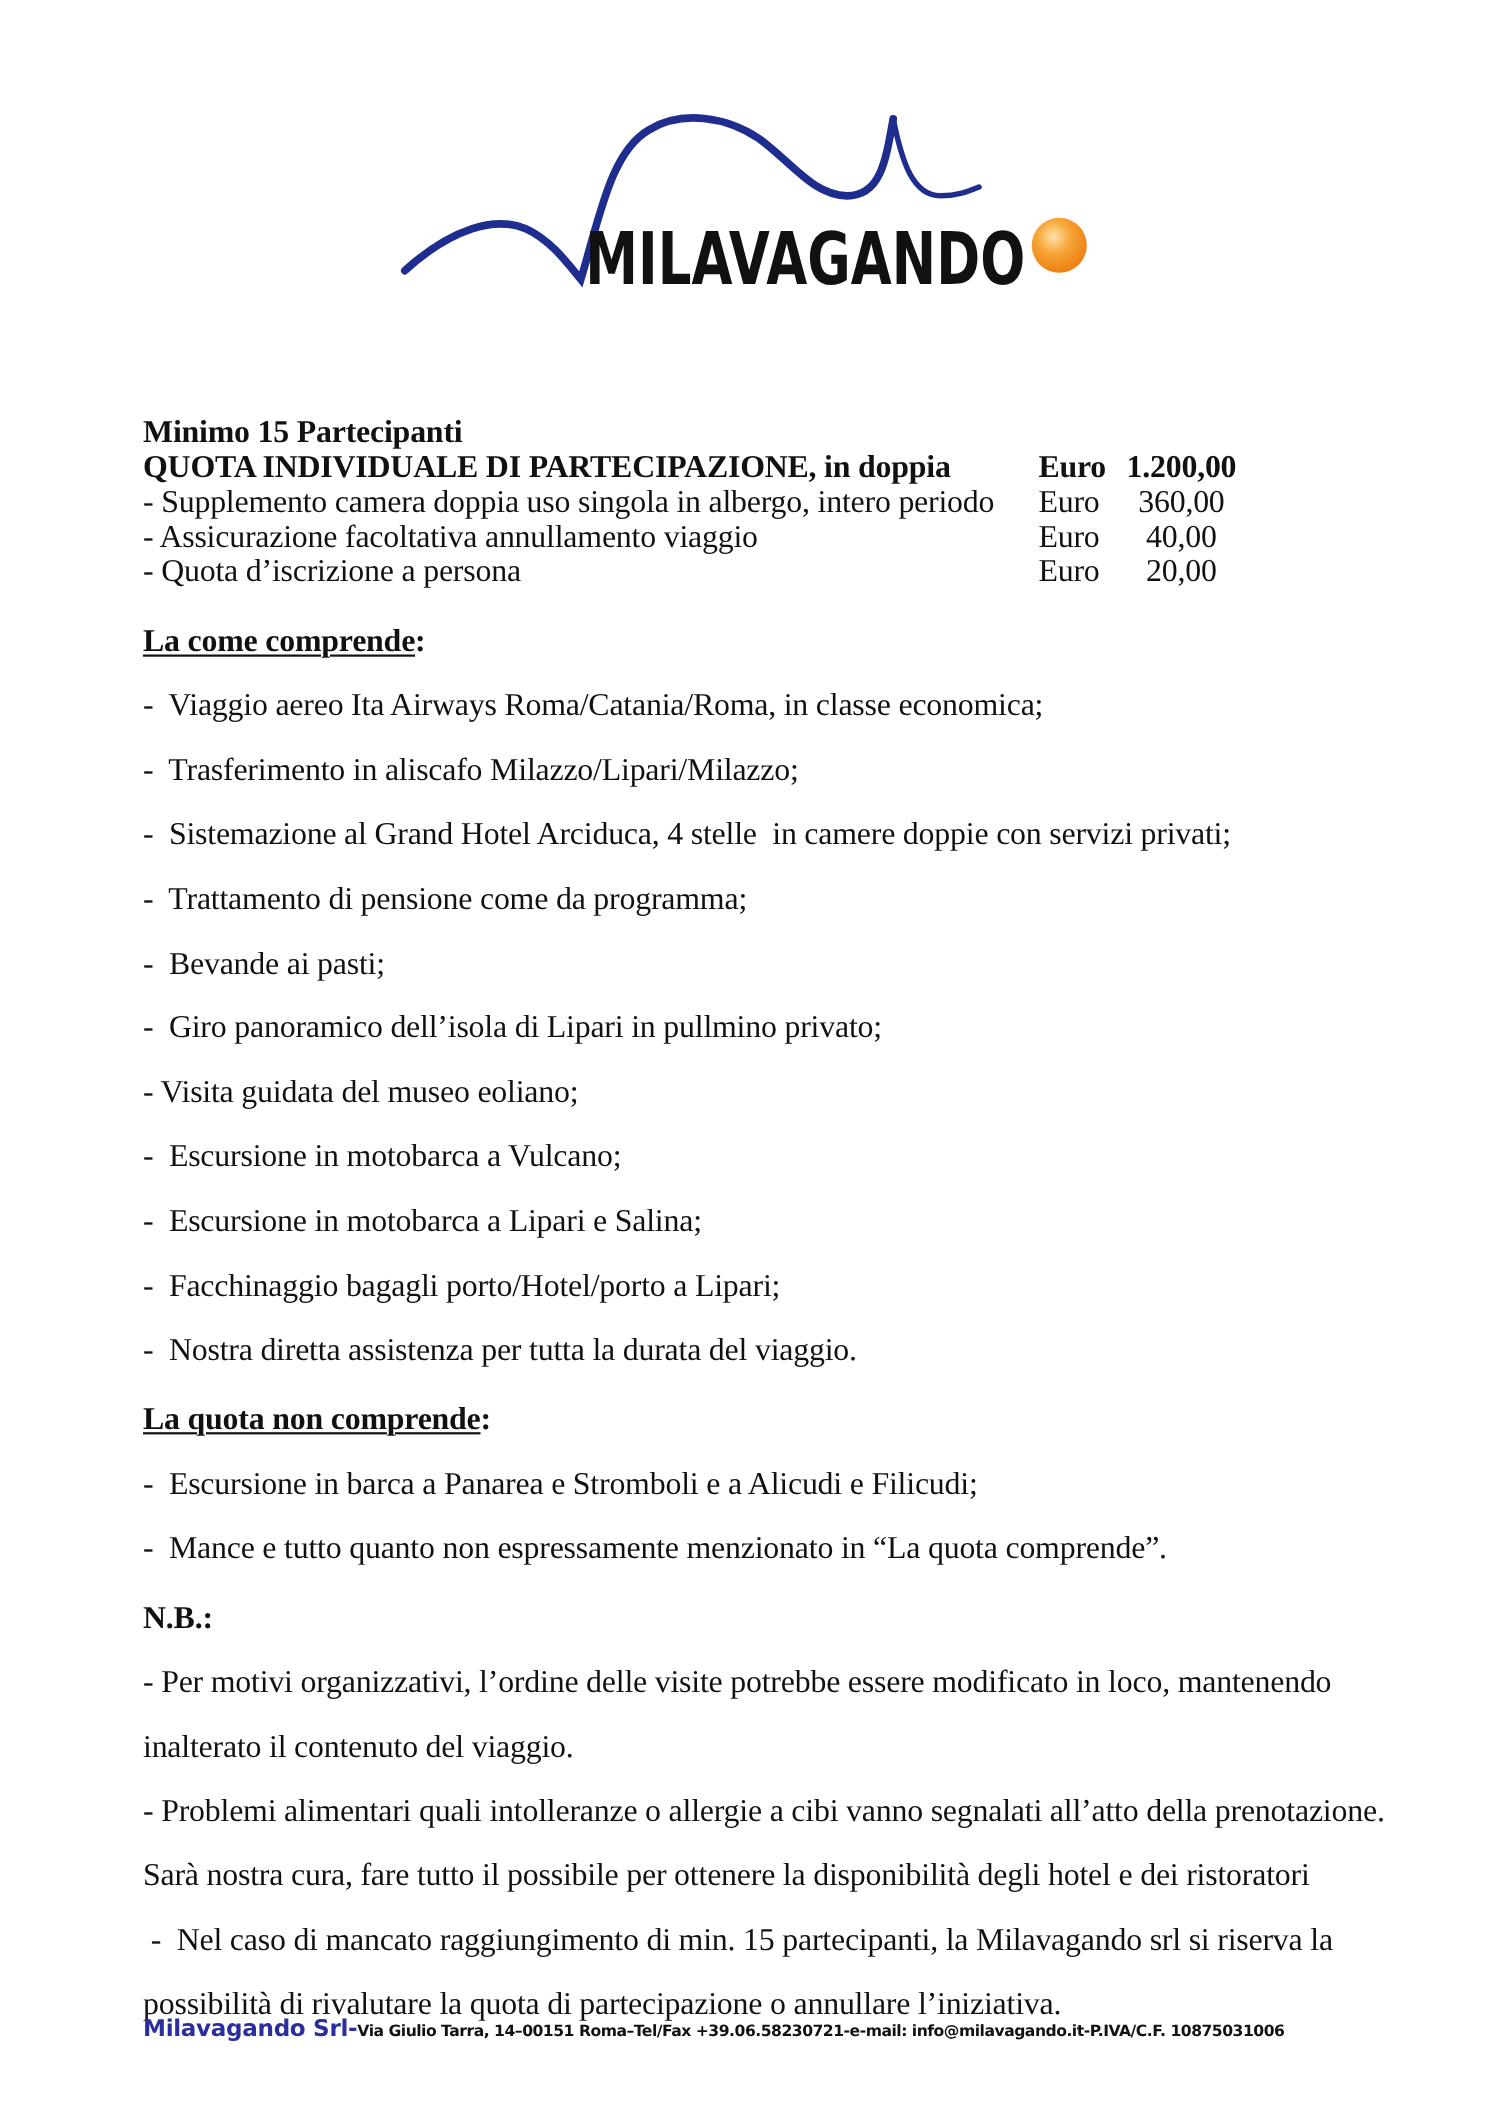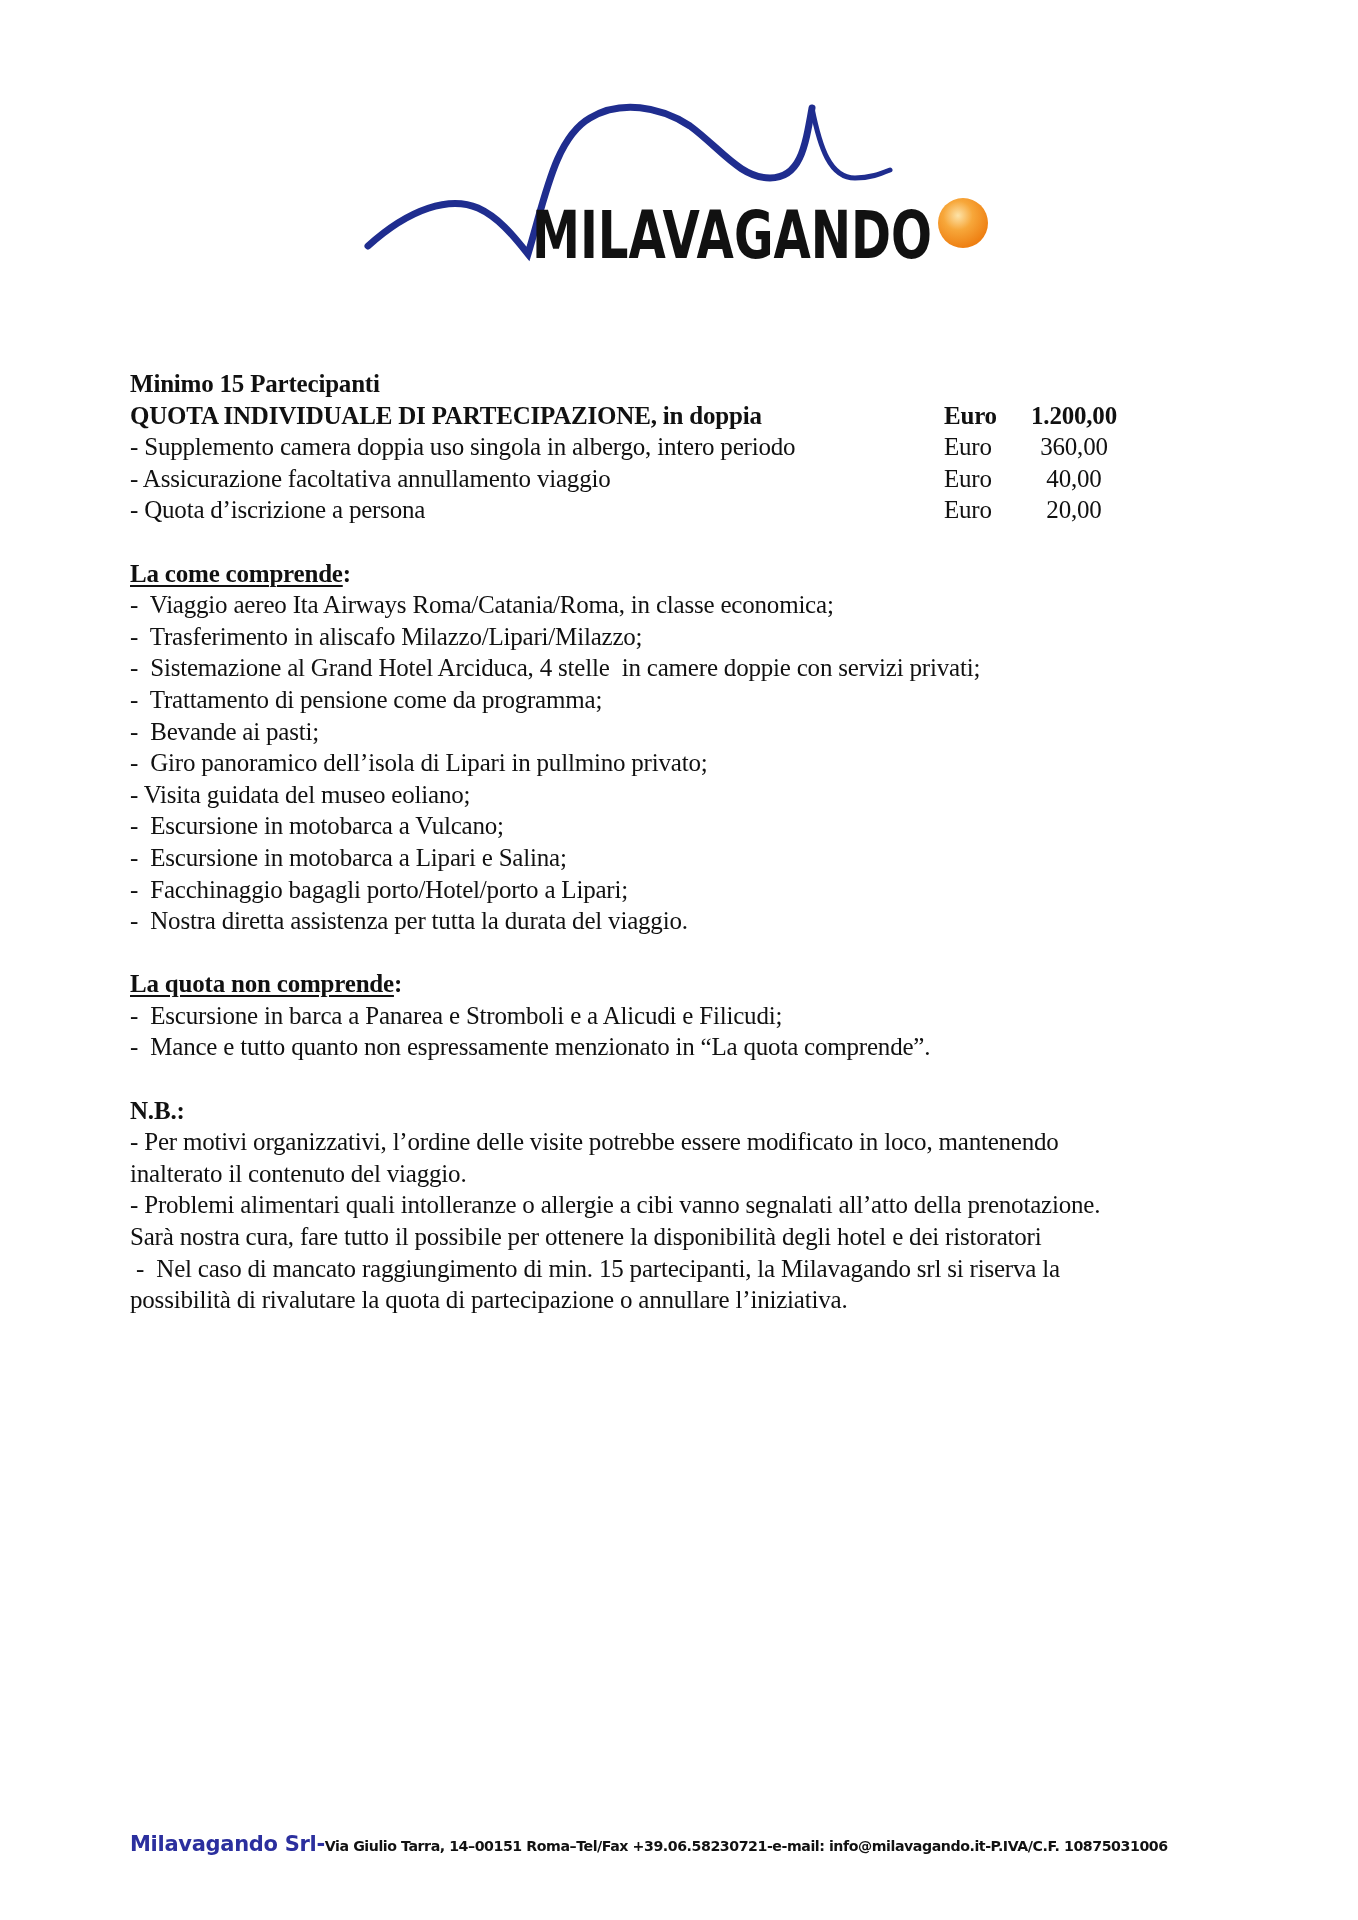--- a/index.html
+++ b/index.html
@@ -1,32 +1,32 @@
 <!DOCTYPE html>
 <html><head>
 <meta charset="utf-8">
 <style>
   html, body { margin: 0; padding: 0; background: #ffffff; }
   body { width: 1358px; height: 1920px; position: relative; overflow: hidden;
          font-family: "Liberation Serif", "DejaVu Serif", serif; color: #111; }
   .logo { position: absolute; left: 350px; top: 78px; width: 660px; height: 200px; }
   .logo svg { width: 100%; height: 100%; }
   .logo-word { font-family: "DejaVu Sans", "Liberation Sans", sans-serif; font-weight: bold; }
-  .content { position: absolute; left: 130px; top: 368px; width: 1120px;
-             font-size: 25px; line-height: 31.6px; letter-spacing: -0.2px; }
+  .content { position: absolute; left: 130px; top: 378px; width: 1120px;
+             font-size: 29px; line-height: 31.6px; letter-spacing: -0.2px; }
   .line { white-space: pre; height: 31.6px; }
   .bold { font-weight: bold; }
   .price-row { display: flex; height: 31.6px; white-space: pre; }
   .price-label { width: 814px; }
   .price-cur { width: 80px; }
   .price-amt { width: 100px; text-align: center; }
   .gap { height: 31.6px; }
   .section-title { font-weight: bold; }
   .section-title .u { text-decoration: underline; text-decoration-thickness: 2px; text-underline-offset: 3px; }
-  .item { white-space: pre; height: 31.6px; }
+  .item { white-space: pre; height: 31.6px; margin-top: 27px; }
   .footer { position: absolute; left: 130px; top: 1832px; font-family: "DejaVu Sans", "Liberation Sans", sans-serif;
             font-weight: bold; white-space: nowrap; }
   .footer .brand { color: #2b2f9e; font-size: 21px; letter-spacing: -0.3px; }
   .footer .details { color: #111; font-size: 14.2px; letter-spacing: -0.45px; }
 </style>
 </head>
 <body>
 
 <div class="logo">
   <svg viewBox="0 0 660 200">

